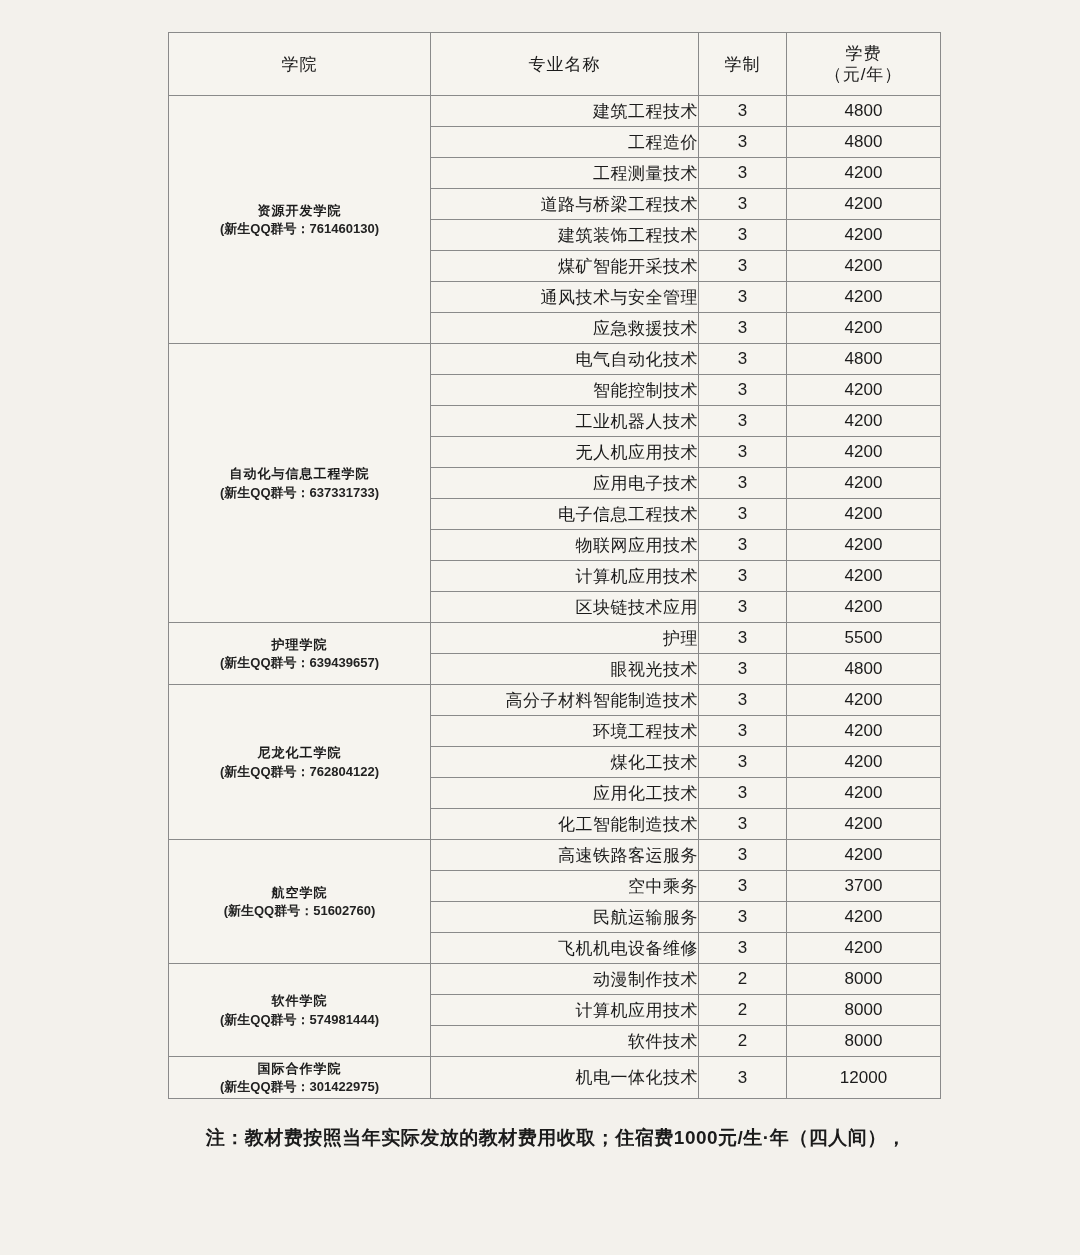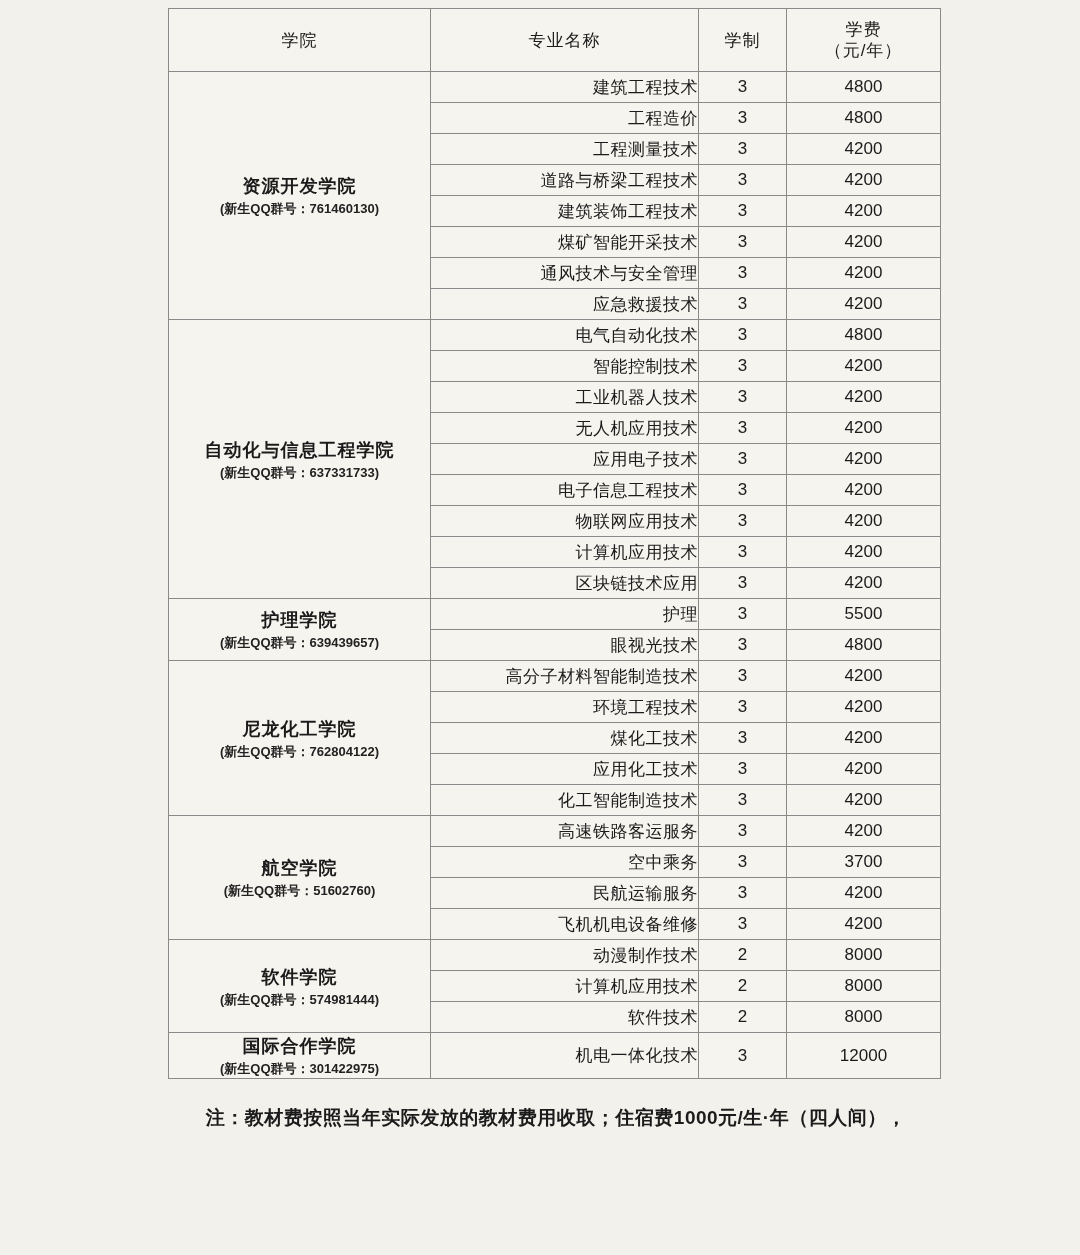--- a/index.html
+++ b/index.html
@@ -12,21 +12,21 @@
     background: #f3f1ec;
     font-family: "Liberation Sans", "DejaVu Sans", sans-serif;
     color: #1b1b1b;
     overflow: hidden;
   }
   .page {
     position: relative;
     width: 1028px;
     height: 1255px;
     box-sizing: border-box;
-    padding: 8px 140px 0 168px;
+    padding: 32px 140px 0 168px;
   }
   table.tuition {
     border-collapse: collapse;
     width: 772px;
     table-layout: fixed;
     background: #f6f4ef;
   }
   table.tuition th, table.tuition td {
     border: 1px solid #8a8a8a;
     font-weight: normal;
@@ -50,21 +50,21 @@
   thead th .fee-line1 { display: block; line-height: 1.25; }
   thead th .fee-line2 { display: block; line-height: 1.25; }
 
   td.college {
     text-align: center;
     vertical-align: middle;
     padding: 4px 6px;
   }
   td.college .cname {
     display: block;
-    font-size: 18px;
+    font-size: 13px;
     font-weight: bold;
     letter-spacing: 1px;
     line-height: 1.5;
   }
   td.college .cqq {
     display: block;
     font-size: 13px;
     font-weight: bold;
     letter-spacing: 0px;
     margin-top: 0;

